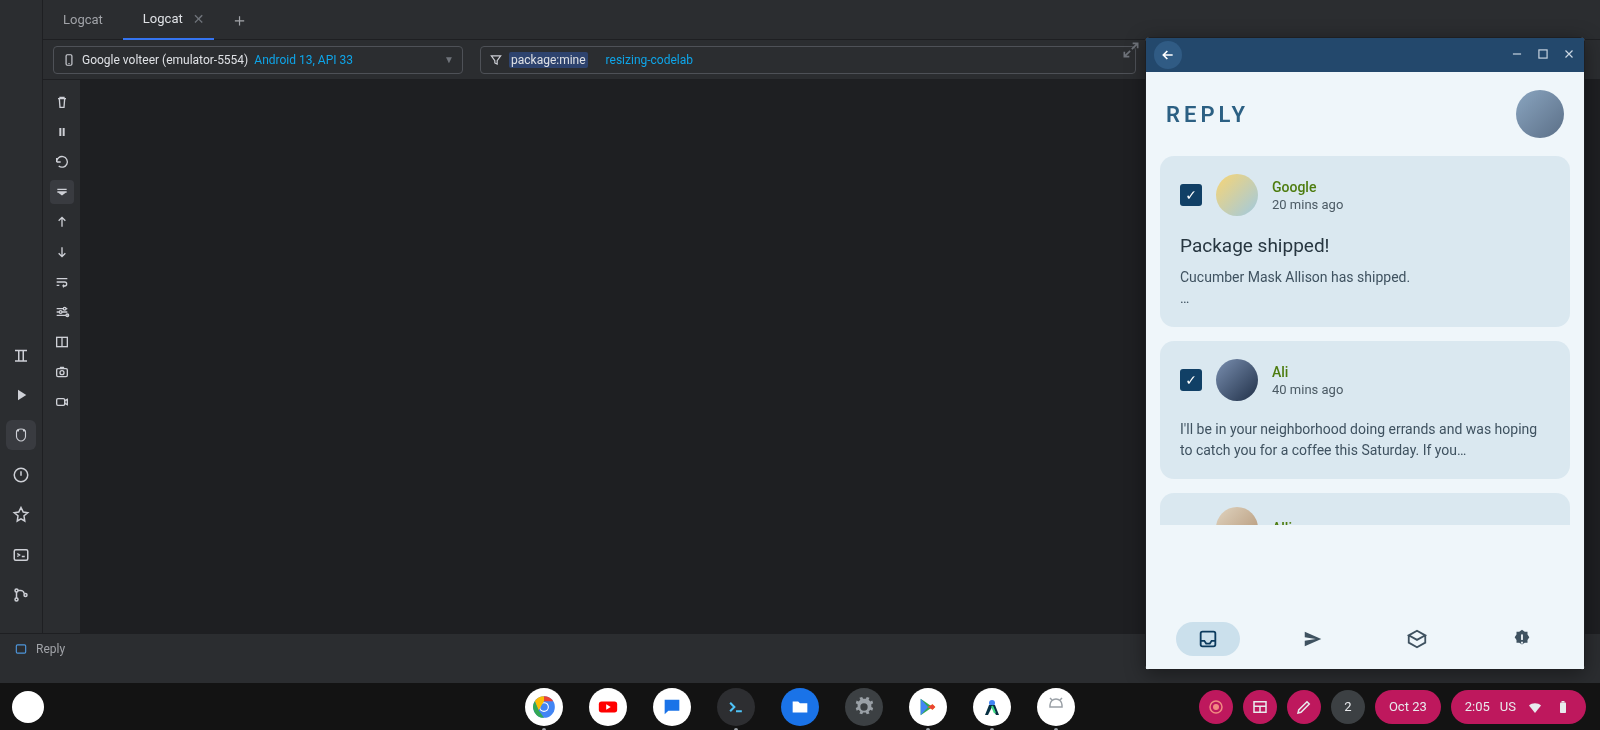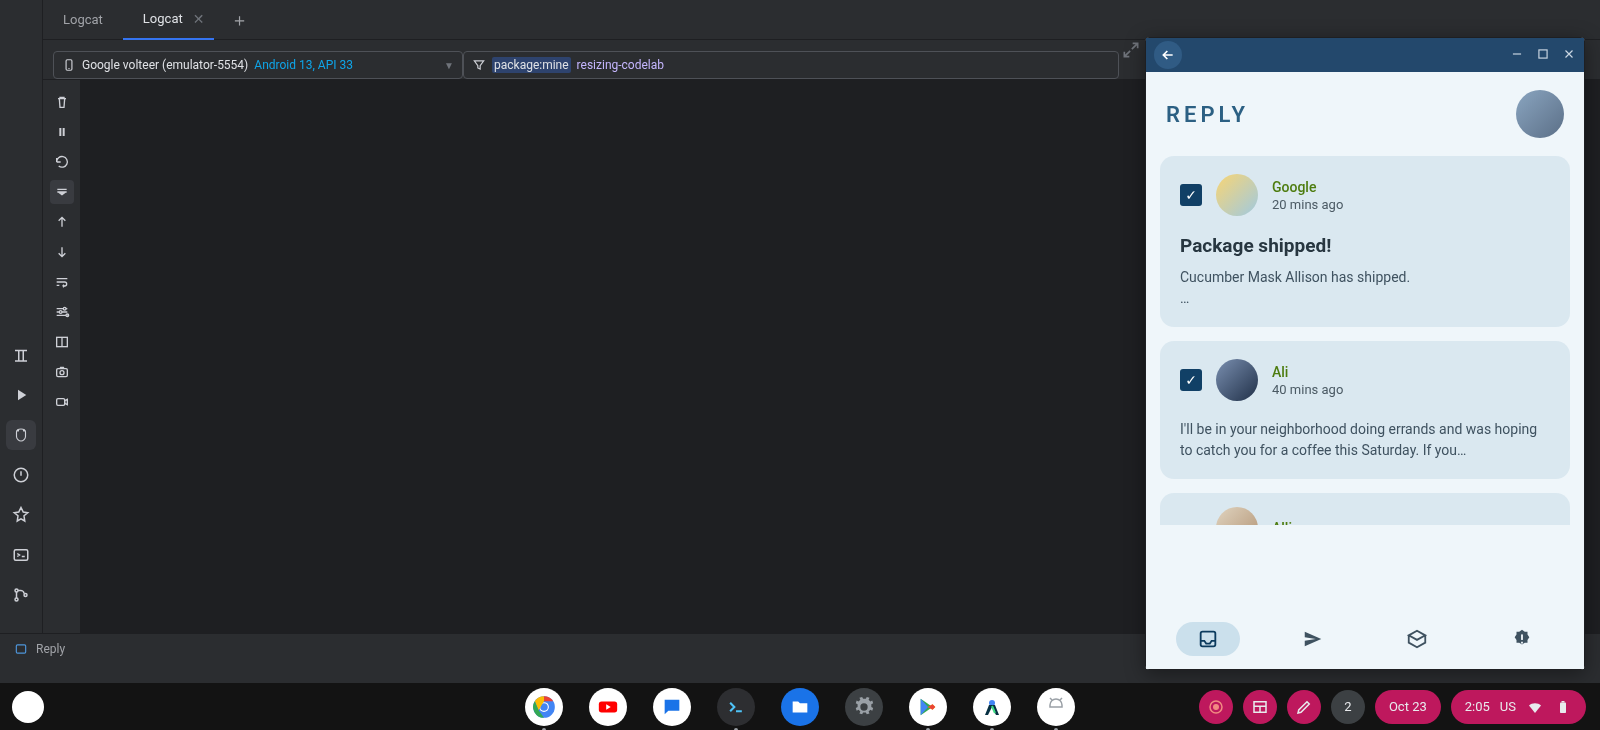--- a/index.html
+++ b/index.html
@@ -12,27 +12,27 @@
 .ide-strip svg { width:18px; height:18px; }
 
 
 .ide-main { position:absolute; left:43px; top:0; right:0; height:633px; background:#2b2d30; display:flex; flex-direction:column; }
 .tabs { height:40px; display:flex; align-items:center; border-bottom:1px solid #1e1f22; }
 .tab { height:40px; padding:0 20px; display:flex; align-items:center; gap:10px; color:#a1a3a8; font-size:13px; cursor:pointer; }
 .tab.active { color:#dfe1e5; border-bottom:2px solid #3574f0; padding:0 10px 0 20px; }
 .tab .close { color:#6f737a; font-size:14px; }
 .new-tab { width:30px; height:30px; display:flex; align-items:center; justify-content:center; color:#a1a3a8; font-size:18px; cursor:pointer; margin-left:10px; }
 
-.toolbar-row { height:40px; display:flex; align-items:flex-end; gap:0; padding:0 10px; border-bottom:1px solid #1e1f22; }
+.toolbar-row { height:40px; display:flex; align-items:center; gap:17px; padding:0 10px; border-bottom:1px solid #1e1f22; }
 .device-select { height:28px; background:#2b2d30; border:1px solid #4e5157; border-radius:4px; display:flex; align-items:center; padding:0 8px; gap:6px; color:#dfe1e5; font-size:12px; width:410px; }
 .device-select .api { color:#0ea5e9; }
 .device-select .chev { margin-left:auto; color:#6f737a; font-size:10px; }
 .filter-box { height:28px; flex:1; background:#2b2d30; border:1px solid #4e5157; border-radius:4px; display:flex; align-items:center; padding:0 8px; gap:6px; color:#dfe1e5; font-size:12px; max-width:656px; }
 .filter-box .mine { background:#2e436e; padding:1px 2px; border-radius:2px; }
-.filter-box .rest { color:#c4b5fd; }
+.filter-box .rest { color:#0ea5e9;margin-left:12px; }
 
 .log-body { flex:1; display:flex; }
 .log-tools { width:38px; background:#2b2d30; border-right:1px solid #1e1f22; display:flex; flex-direction:column; align-items:center; padding-top:10px; gap:6px; }
 .log-tools .lt { width:24px; height:24px; display:flex; align-items:center; justify-content:center; color:#ced0d6; border-radius:4px; cursor:pointer; }
 .log-tools .lt.active { background:#393b40; }
 .log-tools .lt svg { width:16px; height:16px; }
 .log-area { flex:1; background:#1e1f22; }
 
 
 .ide-status { position:absolute; left:0; top:633px; right:0; height:30px; background:#2b2d30; border-top:1px solid #1e1f22; display:flex; align-items:center; padding:0 14px; gap:8px; color:#a1a3a8; font-size:12px; }
@@ -49,21 +49,21 @@
 .avatar { width:48px; height:48px; border-radius:24px; background:linear-gradient(135deg,#8aa5c0,#5b6f87); }
 .mail-card { background:#dae8f0; border-radius:14px; padding:18px 20px; margin:0 4px 14px 4px; }
 .mail-row { display:flex; align-items:center; gap:14px; margin-bottom:18px; }
 .mail-check { width:22px; height:22px; background:#114066; border-radius:3px; display:flex; align-items:center; justify-content:center; color:#fff; font-size:14px; }
 .mail-avatar { width:42px; height:42px; border-radius:21px; }
 .ma1 { background:linear-gradient(135deg,#f8d574,#a0c9e0); }
 .ma2 { background:linear-gradient(135deg,#7a8fb0,#203048); }
 .ma3 { background:linear-gradient(135deg,#e0d4c0,#b09070); }
 .mail-sender { color:#4d7c0f; font-size:14px; font-weight:500; }
 .mail-time { color:#4b5a64; font-size:13px; margin-top:2px; }
-.mail-subject { color:#273640; font-size:19px; font-weight:700; margin-bottom:10px; }
+.mail-subject { color:#273640; font-size:19px; font-weight:400; margin-bottom:10px; }
 .mail-body { color:#3f5260; font-size:14px; line-height:1.5; }
 .card-partial { background:#dae8f0; border-radius:14px 14px 0 0; padding:14px 20px 0 20px; margin:0 4px; height:32px; overflow:hidden; }
 .bottom-nav { height:60px; background:#eff6fa; display:flex; align-items:center; justify-content:space-around; padding:0 10px; }
 .nav-item { width:64px; height:34px; border-radius:18px; display:flex; align-items:center; justify-content:center; color:#3f5260; }
 .nav-item.active { background:#cbe0ec; color:#0c3b5e; }
 .nav-item svg { width:22px; height:22px; }
 
 
 .taskbar { position:absolute; left:0; bottom:0; right:0; height:47px; background:#131313; display:flex; align-items:center; }
 .launcher { width:32px; height:32px; margin-left:12px; background:#fff; border-radius:16px; cursor:pointer; }

